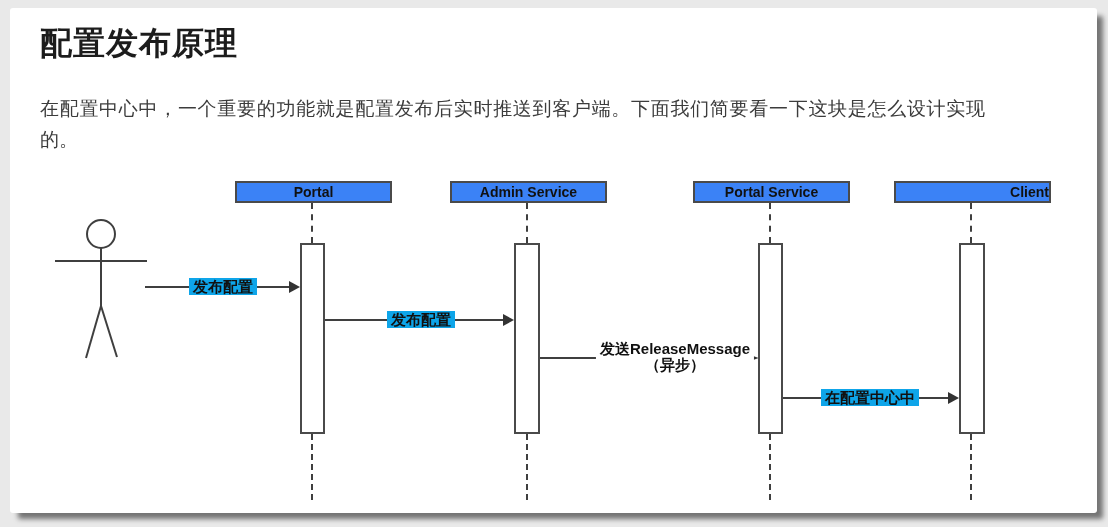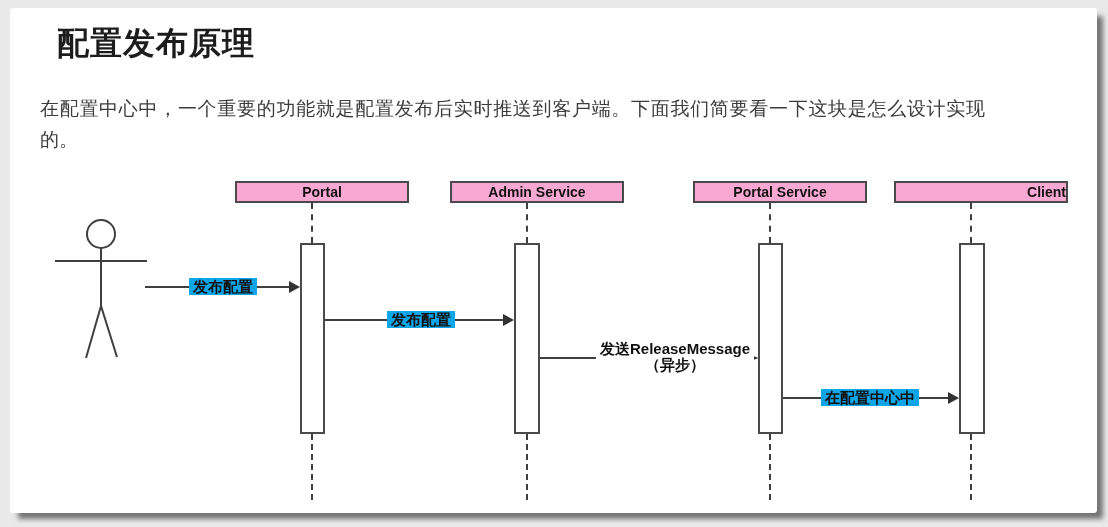--- a/index.html
+++ b/index.html
@@ -11,33 +11,33 @@
     overflow:hidden;
   }
   .card {
     position:absolute; left:10px; top:8px;
     width:1087px; height:505px;
     background:#ffffff;
     border-radius:3px;
     box-shadow:7px 7px 5px -1px rgba(0,0,0,0.5);
   }
   .title {
-    position:absolute; left:47px; top:14px;
+    position:absolute; left:30px; top:14px;
     font-size:32px; font-weight:bold; color:#1c1c1c;
     letter-spacing:1px; white-space:nowrap;
   }
   .para {
     position:absolute; left:30px; top:85px; width:945px;
     font-size:19px; line-height:31px; color:#3c3c3c;
     text-align:justify;
   }
   .diagram { position:absolute; left:0; top:0; width:100%; height:100%; }
   .pbox {
-    position:absolute; top:173px; width:174px; height:22px;
-    border:2px solid #4a4a4a; background:#f9a8d4;
+    position:absolute; top:173px; width:157px; height:22px;
+    border:2px solid #4a4a4a; background:#3b82f6;
     font-size:14px; font-weight:bold; color:#111;
     text-align:center; line-height:18px;
   }
   .lifeline {
     position:absolute; width:0;
     border-left:2px dashed #3f3f3f;
   }
   .ll-top { top:195px; height:40px; }
   .ll-bot { top:426px; height:66px; }
   .bar {

